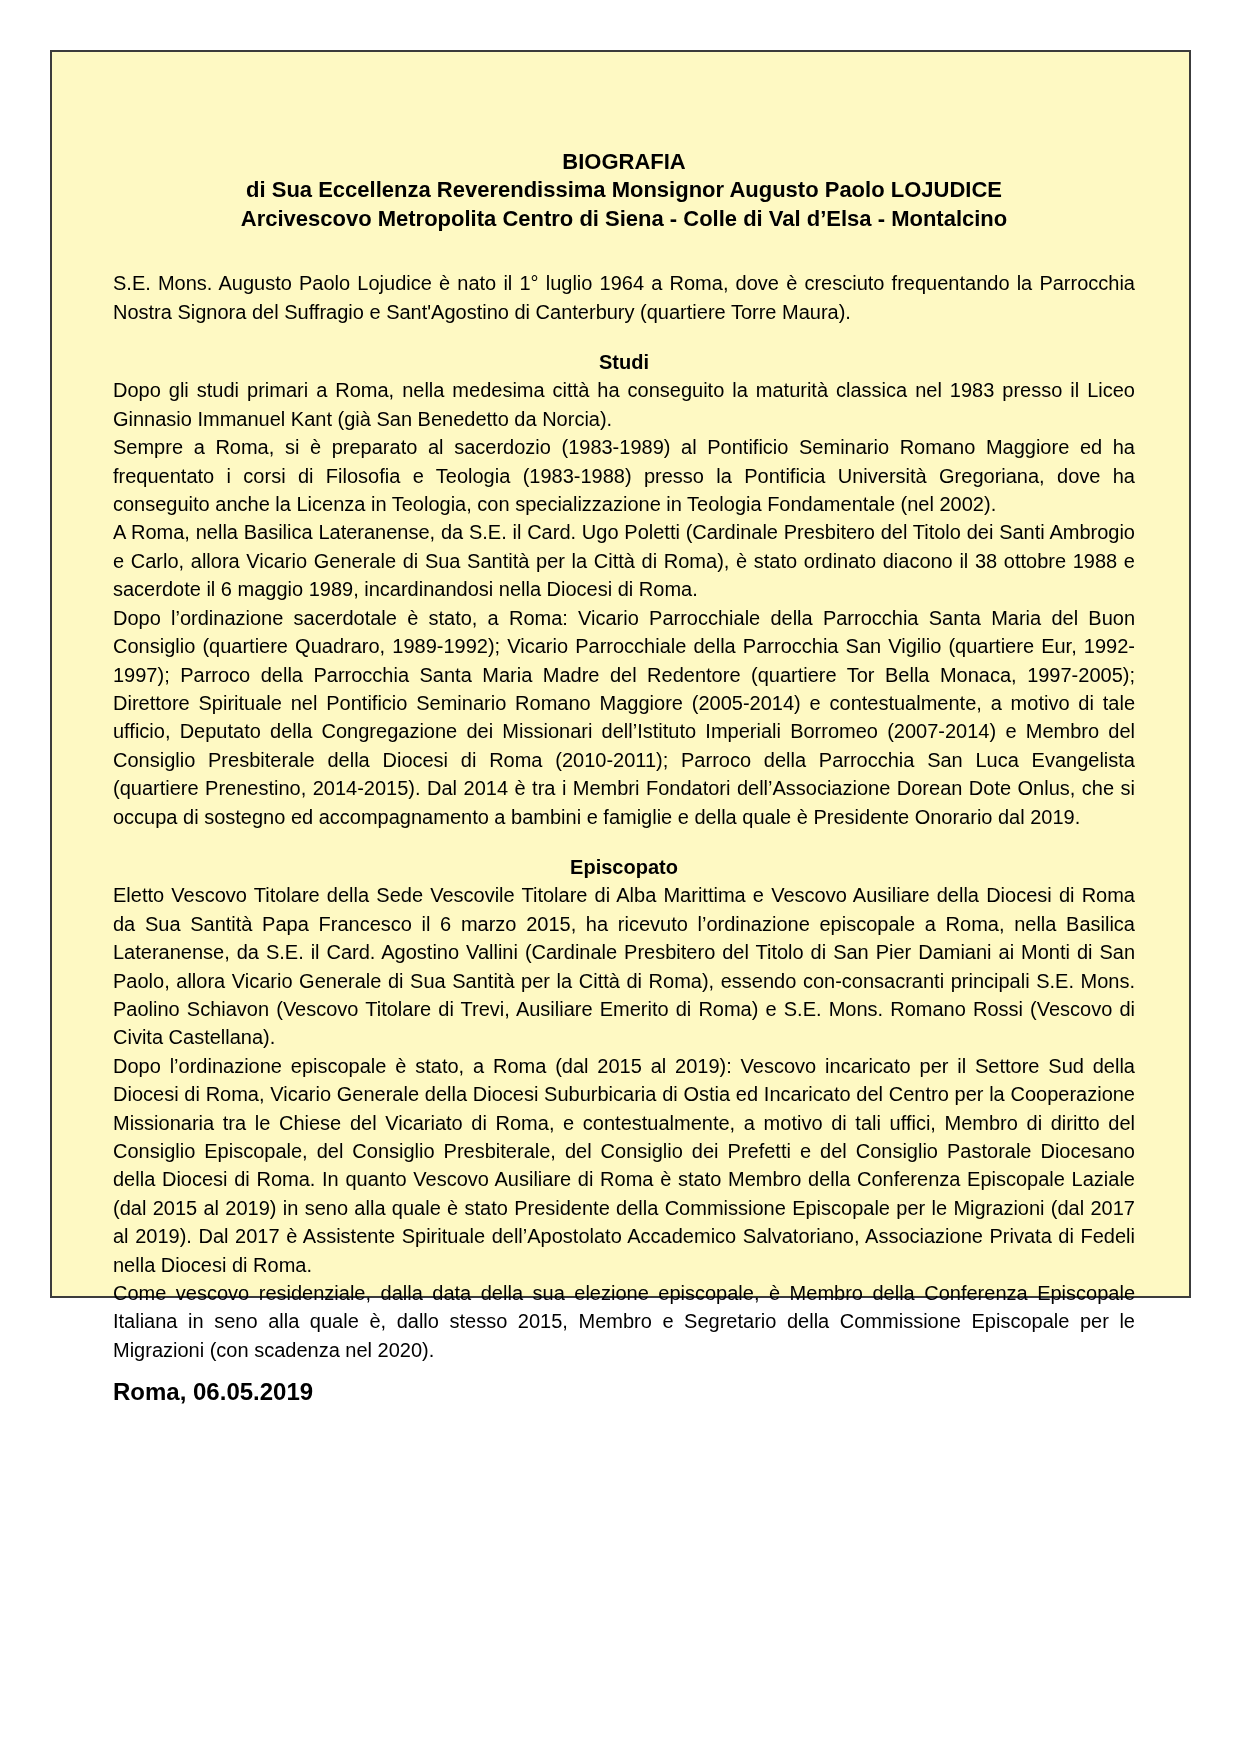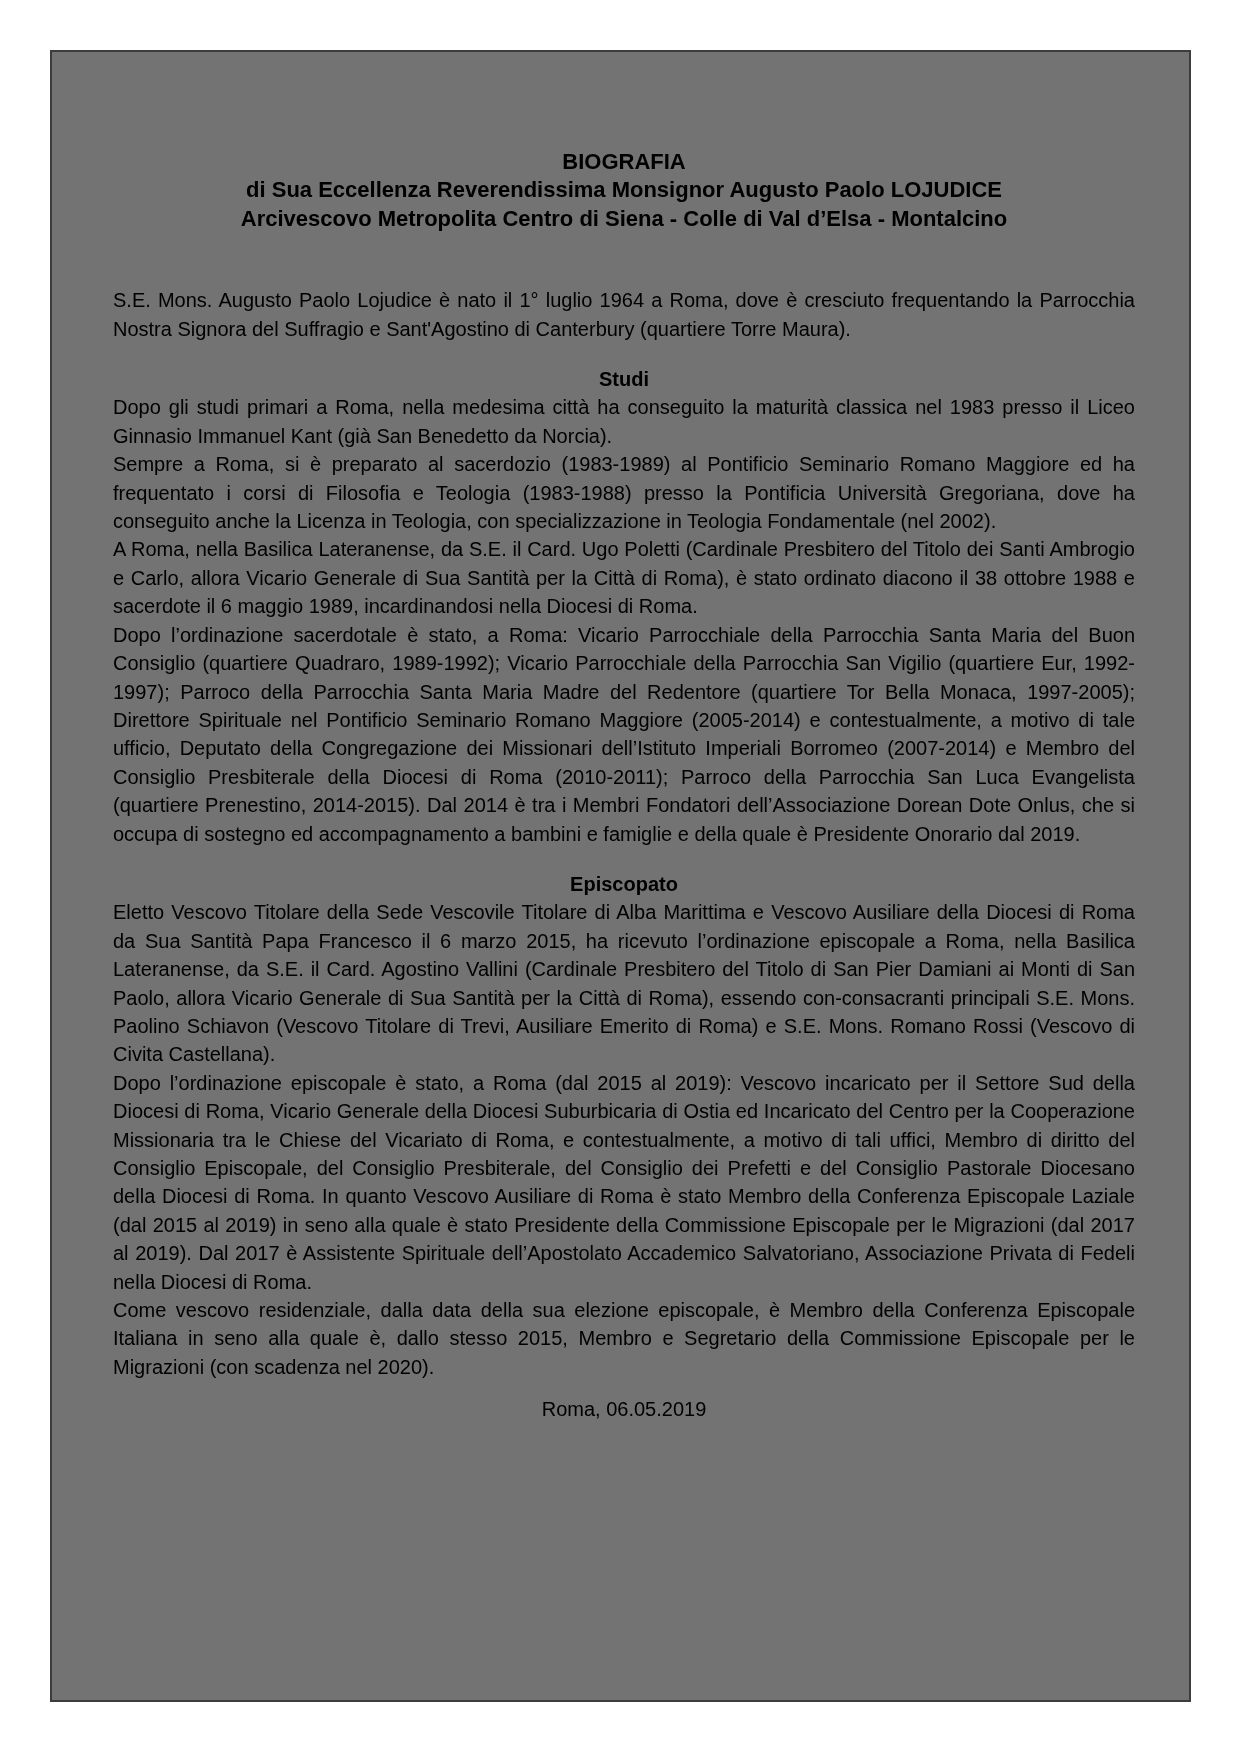--- a/index.html
+++ b/index.html
@@ -10,57 +10,57 @@
     background: #ffffff;
     font-family: "Liberation Sans", sans-serif;
     color: #000000;
     overflow: hidden;
   }
   .page {
     position: absolute;
     left: 50px;
     top: 50px;
     width: 1141px;
-    height: 1652px;
+    height: 1248px;
     border: 2px solid #3c3c3c;
     box-sizing: border-box;
-    background: #737373;
+    background: #fef9c3;
   }
   .content {
     position: absolute;
     left: 61px;
     top: 96px;
     width: 1022px;
   }
   .title-block {
     text-align: center;
     font-weight: bold;
     font-size: 22px;
     line-height: 28.4px;
   }
   .body-p {
     margin: 0;
     font-size: 20px;
     line-height: 28.4px;
     text-align: justify;
   }
-  .intro { margin-top: 53px; }
+  .intro { margin-top: 36px; }
   .section-heading {
     margin: 22px 0 0 0;
     font-size: 20px;
     line-height: 28.4px;
     font-weight: bold;
     text-align: center;
   }
   .dateline {
     margin: 14px 0 0 0;
-    font-size: 20px;
+    font-size: 24px;
     line-height: 28.4px;
-    font-weight: normal;
-    text-align: center;
+    font-weight: bold;
+    text-align: left;
   }
 </style>
 </head>
 <body>
 
 <div class="canvas">
   <div class="page">
     <div class="content">
 
       <div class="title-block">

